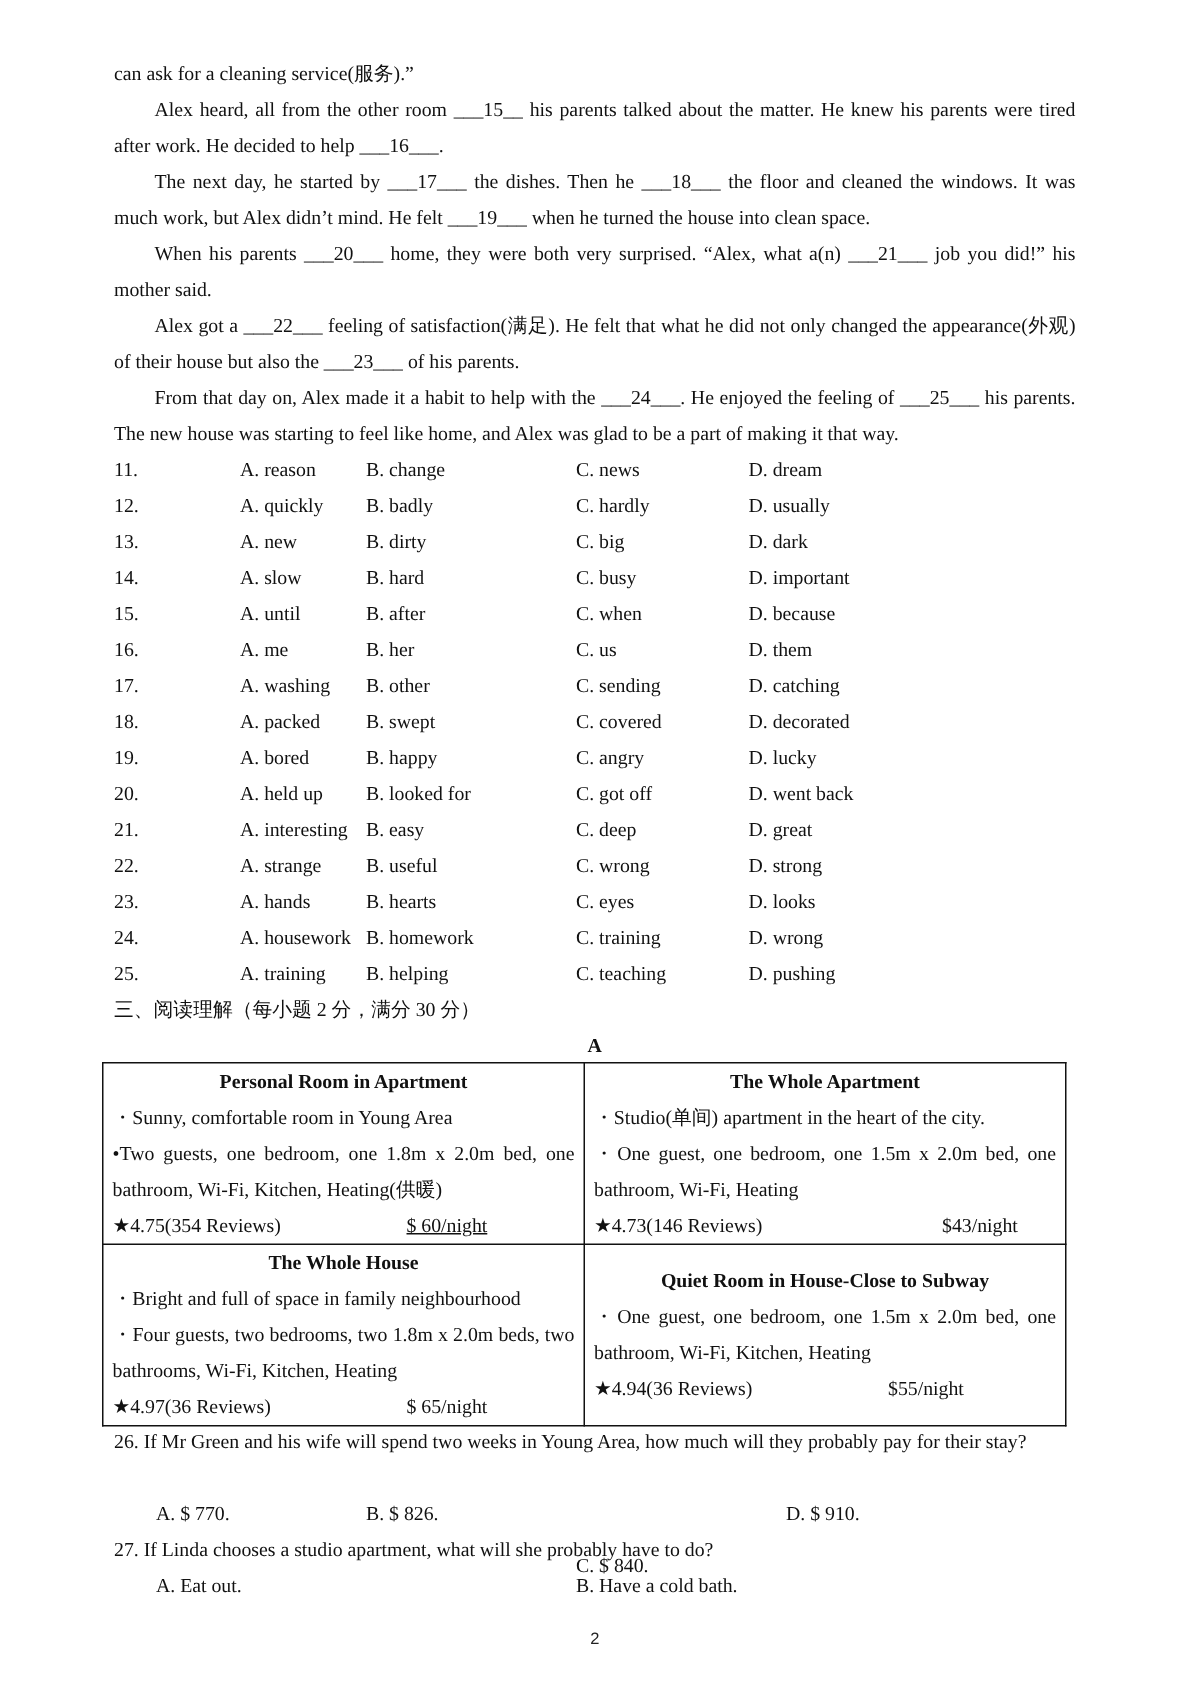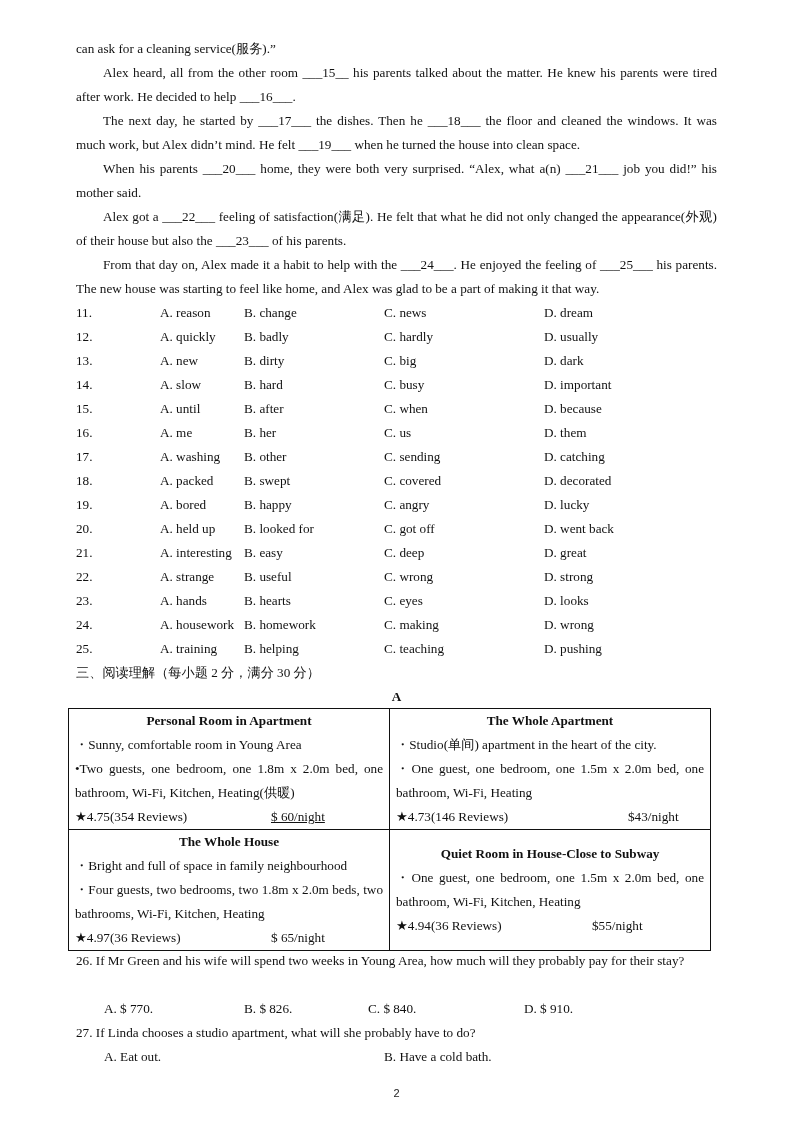--- a/index.html
+++ b/index.html
@@ -8,21 +8,21 @@
   .page { position:absolute; left:76px; top:0; width:641px; }
   .line { position:absolute; left:0; width:641px; line-height:24px; white-space:nowrap; }
   .para { position:absolute; left:0; width:641px; line-height:24px; text-align:justify; text-align-last:left; }
   .para .indent { display:inline-block; width:27px; }
   .opt-row { position:absolute; left:0; width:641px; height:24px; line-height:24px; }
   .opt-row span { position:absolute; top:0; white-space:nowrap; }
   .num { left:0; }
   .oa { left:40px;margin-left:44px; }
   .ob { left:168px; }
   .oc { left:308px; }
-  .od { left:468px; }
+  .od { left:423px; }
   .section-title { position:absolute; left:0; top:661px; line-height:24px; }
   .passage-label { position:absolute; left:0; width:641px; top:685px; text-align:center; font-weight:bold; line-height:24px; }
   table.ads { position:absolute; left:-8px; top:708px; width:643px; border-collapse:collapse; table-layout:fixed; }
   table.ads td { border:1.3px solid #111; vertical-align:top; padding:0 0 0 0; }
   .cell { position:relative; padding:0 6px 0 6px; }
   .cell .title { font-weight:bold; text-align:center; line-height:24px; }
   .cell .txt { line-height:24px; text-align:justify; text-align-last:left; }
   .cell .rating-row { position:relative; line-height:24px; height:24px; }
   .cell .rating { position:absolute; left:0; }
   .cell .price { position:absolute; }
@@ -132,21 +132,21 @@
       <span class="num">23.</span>
       <span class="oa">A. hands</span>
       <span class="ob">B. hearts</span>
       <span class="oc">C. eyes</span>
       <span class="od">D. looks</span>
     </div>
   <div class="opt-row" style="top:613px;">
       <span class="num">24.</span>
       <span class="oa">A. housework</span>
       <span class="ob">B. homework</span>
-      <span class="oc">C. making</span>
+      <span class="oc">C. training</span>
       <span class="od">D. wrong</span>
     </div>
   <div class="opt-row" style="top:637px;">
       <span class="num">25.</span>
       <span class="oa">A. training</span>
       <span class="ob">B. helping</span>
       <span class="oc">C. teaching</span>
       <span class="od">D. pushing</span>
     </div>
 
@@ -202,21 +202,21 @@
         </div>
       </td>
     </tr>
   </tbody>
     </table>
 
   <div class="q" style="top:949px;">26.  If Mr Green and his wife will spend two weeks in Young Area, how much will they probably pay for their stay?</div>
   <div class="ans-row" style="top:997px;">
     <span style="left:28px;">A. $ 770.</span>
     <span style="left:168px;">B. $ 826.</span>
-    <span style="left:292px;">C. $ 840.</span>
+    <span style="left:308px;margin-top:35px;">C. $ 840.</span>
     <span style="left:448px;">D. $ 910.</span>
   </div>
   <div class="q" style="top:1021px;">27.  If Linda chooses a studio apartment, what will she probably have to do?</div>
   <div class="ans-row" style="top:1045px;">
     <span style="left:28px;">A. Eat out.</span>
     <span style="left:308px;">B. Have a cold bath.</span>
   </div>
 </div>
 
 <div class="page-num">2</div>

